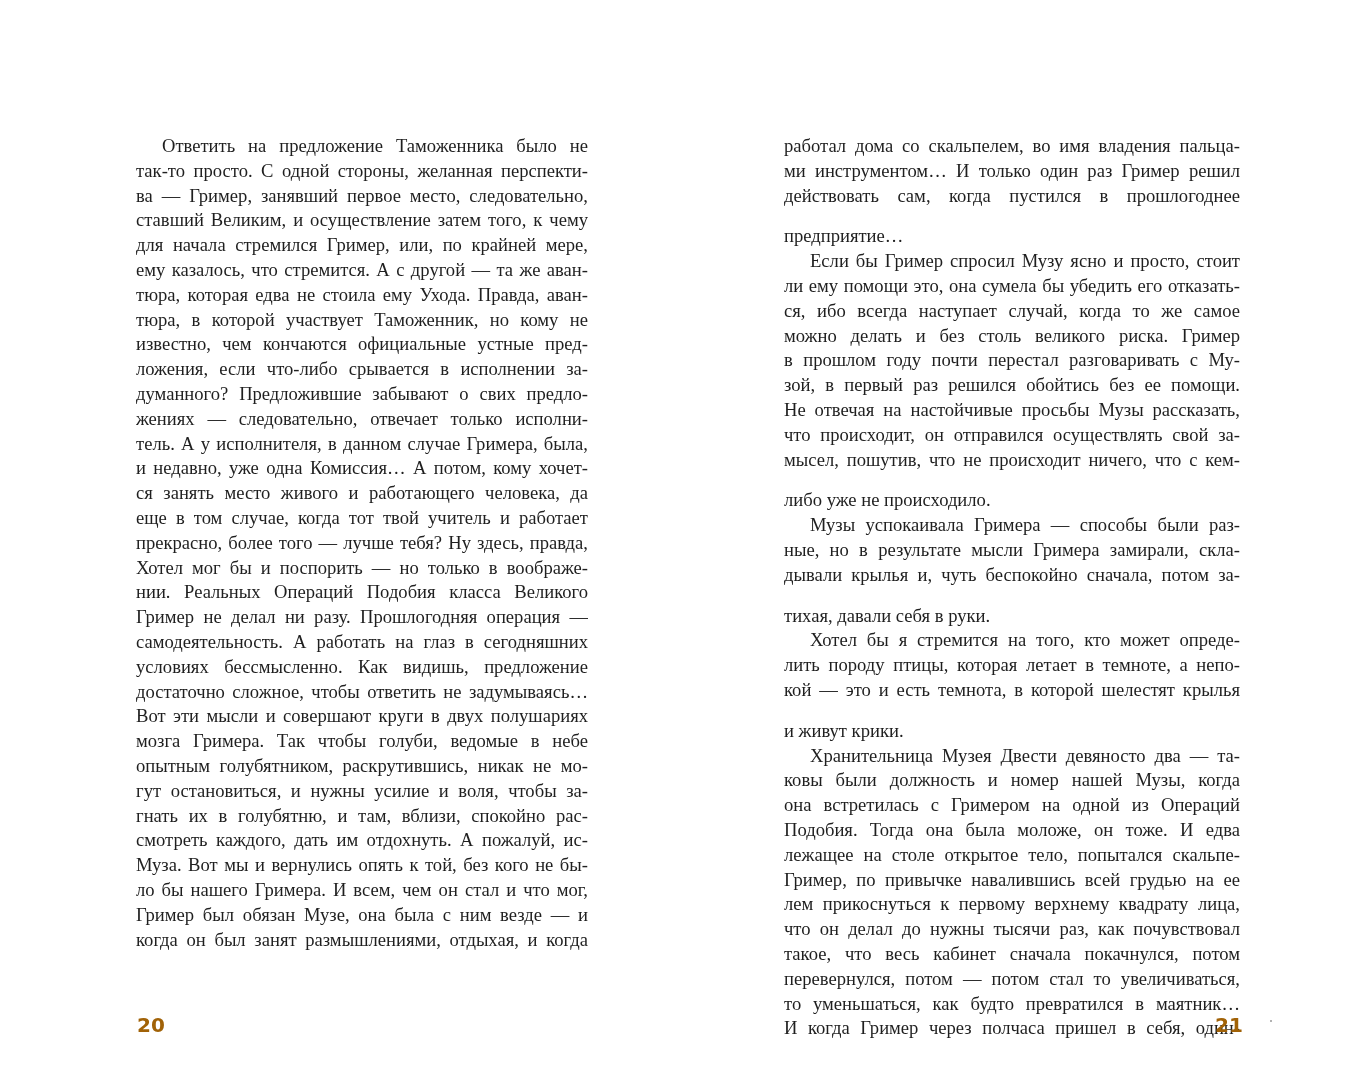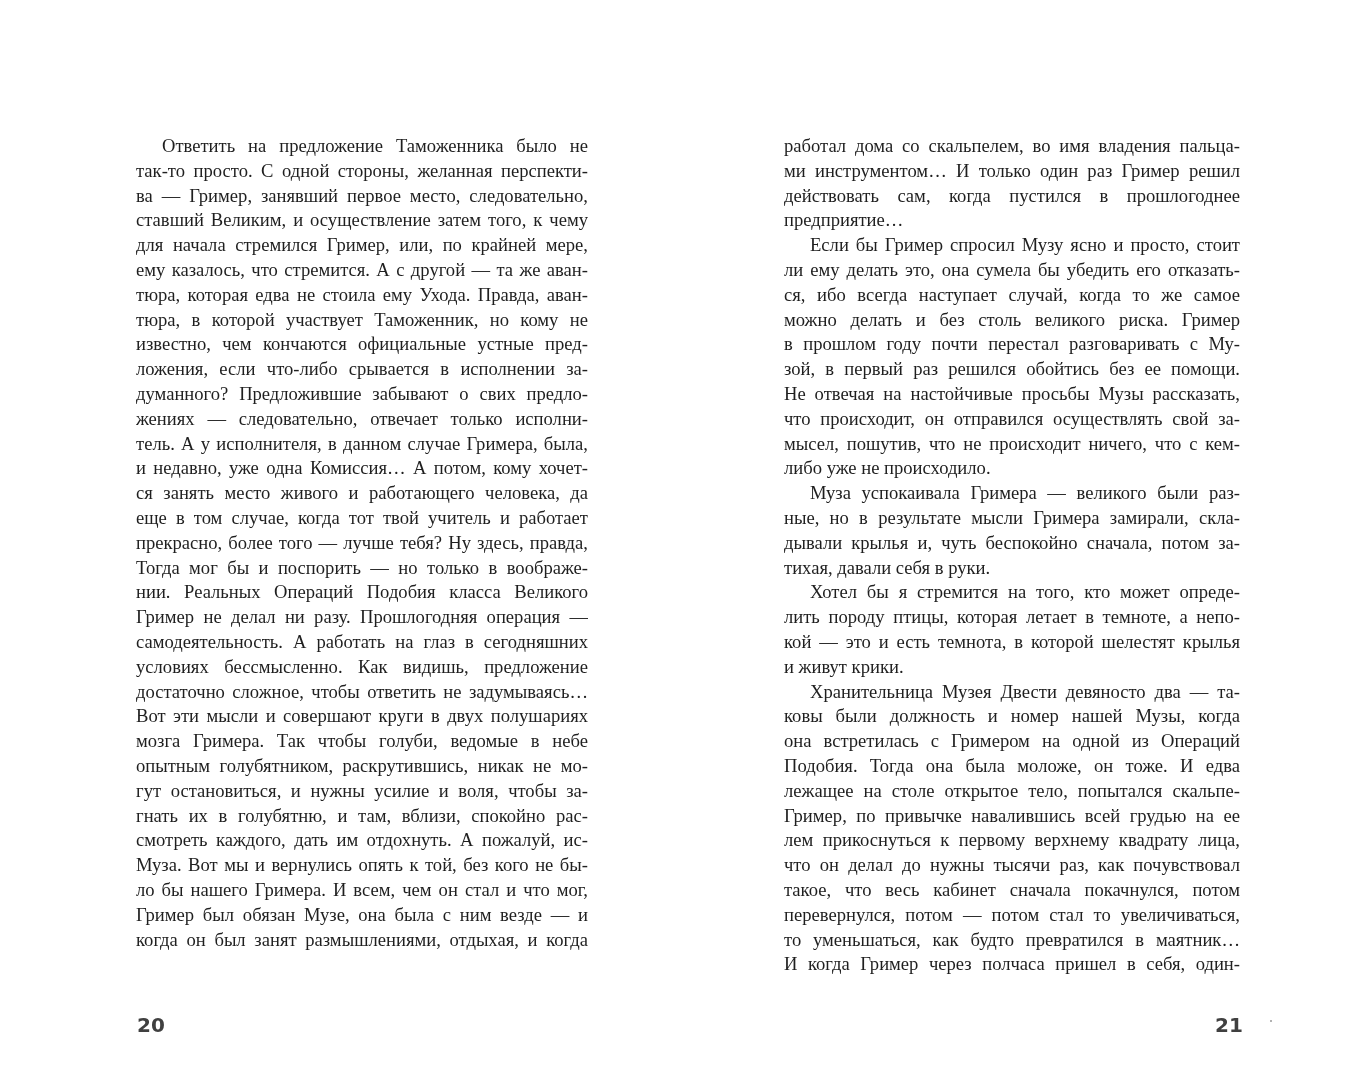--- a/index.html
+++ b/index.html
@@ -12,25 +12,25 @@
   .page { position: absolute; top: 134px; }
   .page.left { left: 136px; width: 452px; }
   .page.right { left: 784px; width: 456px; }
   .line {
     display: block; height: 24.8px; line-height: 24.8px;
     font-size: 18.6px; white-space: nowrap;
     text-align: justify; text-align-last: justify;
     overflow: hidden;
   }
   .line.indent { text-indent: 26px; }
-  .line.last { text-align-last: left; }
+  .line.last { text-align-last: left; margin-top: 16px; }
   .folio {
     position: absolute; top: 1013px;
     font-family: "DejaVu Sans", sans-serif; font-weight: bold;
-    font-size: 20px; color: #404040; letter-spacing: 0px;
+    font-size: 20px; color: #a16207; letter-spacing: 0px;
   }
   .folio.left { left: 137px; }
   .folio.right { left: 1215px; }
   .speck { position: absolute; left: 1270px; top: 1020px; width: 2px; height: 2px; background: #999; border-radius: 1px; }
 </style>
 </head>
 <body>
 
 <div class="page left" id="left-page">
     <span class="line indent">Ответить на предложение Таможенника было не</span>
@@ -43,21 +43,21 @@
     <span class="line">тюра, в которой участвует Таможенник, но кому не</span>
     <span class="line">известно, чем кончаются официальные устные пред-</span>
     <span class="line">ложения, если что-либо срывается в исполнении за-</span>
     <span class="line">думанного? Предложившие забывают о свих предло-</span>
     <span class="line">жениях — следовательно, отвечает только исполни-</span>
     <span class="line">тель. А у исполнителя, в данном случае Гримера, была,</span>
     <span class="line">и недавно, уже одна Комиссия… А потом, кому хочет-</span>
     <span class="line">ся занять место живого и работающего человека, да</span>
     <span class="line">еще в том случае, когда тот твой учитель и работает</span>
     <span class="line">прекрасно, более того — лучше тебя? Ну здесь, правда,</span>
-    <span class="line">Тогда мог бы и поспорить — но только в воображе-</span>
+    <span class="line">Хотел мог бы и поспорить — но только в воображе-</span>
     <span class="line">нии. Реальных Операций Подобия класса Великого</span>
     <span class="line">Гример не делал ни разу. Прошлогодняя операция —</span>
     <span class="line">самодеятельность. А работать на глаз в сегодняшних</span>
     <span class="line">условиях бессмысленно. Как видишь, предложение</span>
     <span class="line">достаточно сложное, чтобы ответить не задумываясь…</span>
     <span class="line">Вот эти мысли и совершают круги в двух полушариях</span>
     <span class="line">мозга Гримера. Так чтобы голуби, ведомые в небе</span>
     <span class="line">опытным голубятником, раскрутившись, никак не мо-</span>
     <span class="line">гут остановиться, и нужны усилие и воля, чтобы за-</span>
     <span class="line">гнать их в голубятню, и там, вблизи, спокойно рас-</span>
@@ -66,30 +66,30 @@
     <span class="line">ло бы нашего Гримера. И всем, чем он стал и что мог,</span>
     <span class="line">Гример был обязан Музе, она была с ним везде — и</span>
     <span class="line">когда он был занят размышлениями, отдыхая, и когда</span>
   </div>
 <div class="page right" id="right-page">
     <span class="line">работал дома со скальпелем, во имя владения пальца-</span>
     <span class="line">ми инструментом… И только один раз Гример решил</span>
     <span class="line">действовать сам, когда пустился в прошлогоднее</span>
     <span class="line last">предприятие…</span>
     <span class="line indent">Если бы Гример спросил Музу ясно и просто, стоит</span>
-    <span class="line">ли ему делать это, она сумела бы убедить его отказать-</span>
+    <span class="line">ли ему помощи это, она сумела бы убедить его отказать-</span>
     <span class="line">ся, ибо всегда наступает случай, когда то же самое</span>
     <span class="line">можно делать и без столь великого риска. Гример</span>
     <span class="line">в прошлом году почти перестал разговаривать с Му-</span>
     <span class="line">зой, в первый раз решился обойтись без ее помощи.</span>
     <span class="line">Не отвечая на настойчивые просьбы Музы рассказать,</span>
     <span class="line">что происходит, он отправился осуществлять свой за-</span>
     <span class="line">мысел, пошутив, что не происходит ничего, что с кем-</span>
     <span class="line last">либо уже не происходило.</span>
-    <span class="line indent">Муза успокаивала Гримера — великого были раз-</span>
+    <span class="line indent">Музы успокаивала Гримера — способы были раз-</span>
     <span class="line">ные, но в результате мысли Гримера замирали, скла-</span>
     <span class="line">дывали крылья и, чуть беспокойно сначала, потом за-</span>
     <span class="line last">тихая, давали себя в руки.</span>
     <span class="line indent">Хотел бы я стремится на того, кто может опреде-</span>
     <span class="line">лить породу птицы, которая летает в темноте, а непо-</span>
     <span class="line">кой — это и есть темнота, в которой шелестят крылья</span>
     <span class="line last">и живут крики.</span>
     <span class="line indent">Хранительница Музея Двести девяносто два — та-</span>
     <span class="line">ковы были должность и номер нашей Музы, когда</span>
     <span class="line">она встретилась с Гримером на одной из Операций</span>

